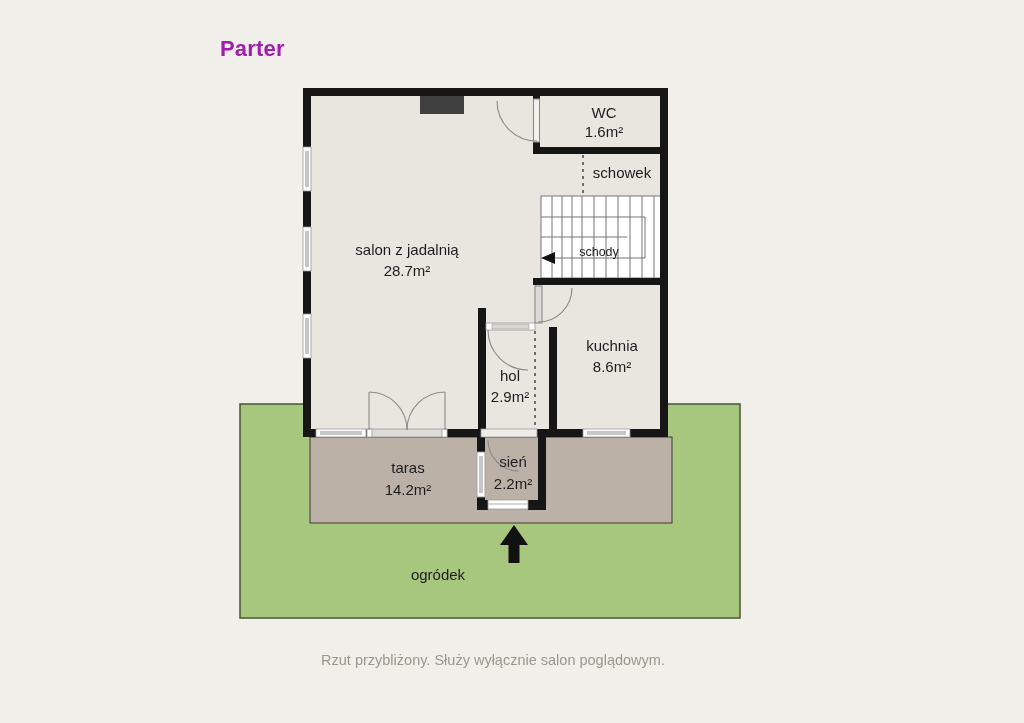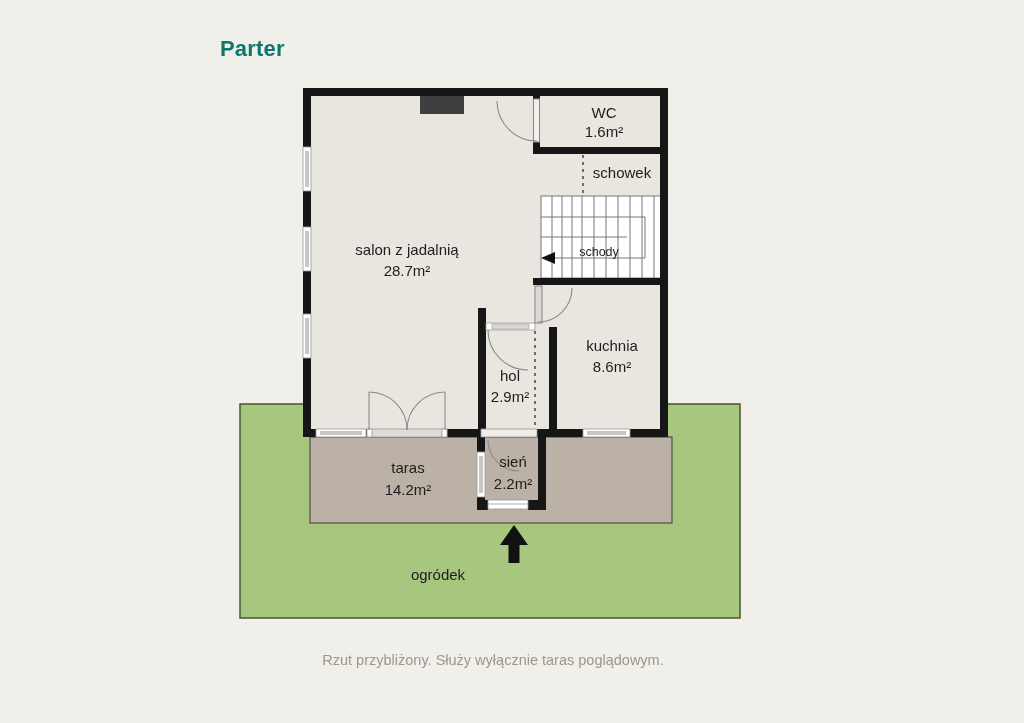--- a/index.html
+++ b/index.html
@@ -5,21 +5,21 @@
   html,body{margin:0;padding:0;}
   body{
     width:1024px;height:723px;
     background:#f1efe9;
     font-family:"Liberation Sans", sans-serif;
     position:relative;
     overflow:hidden;
   }
   .page-title{
     position:absolute;left:220px;top:36px;
-    font-size:22px;font-weight:bold;color:#0f766e;
+    font-size:22px;font-weight:bold;color:#a21caf;
     letter-spacing:0.2px;
   }
   .caption{
     position:absolute;left:493px;top:652px;
     transform:translateX(-50%);
     font-size:14.5px;color:#9b978e;white-space:nowrap;
   }
   svg text{
     font-family:"Liberation Sans", sans-serif;
     fill:#1d1d1d;
@@ -176,16 +176,16 @@
     <text x="513" y="467" class="room-label">sień</text>
     <text x="513" y="489" class="room-area">2.2m²</text>
 
     <text x="408" y="473" class="room-label">taras</text>
     <text x="408" y="495" class="room-area">14.2m²</text>
 
     <text x="438" y="580" class="room-label">ogródek</text>
   </g>
 </svg>
 
-<div class="caption">Rzut przybliżony. Służy wyłącznie taras poglądowym.</div>
+<div class="caption">Rzut przybliżony. Służy wyłącznie salon poglądowym.</div>
 
 
 
 
 </body></html>

